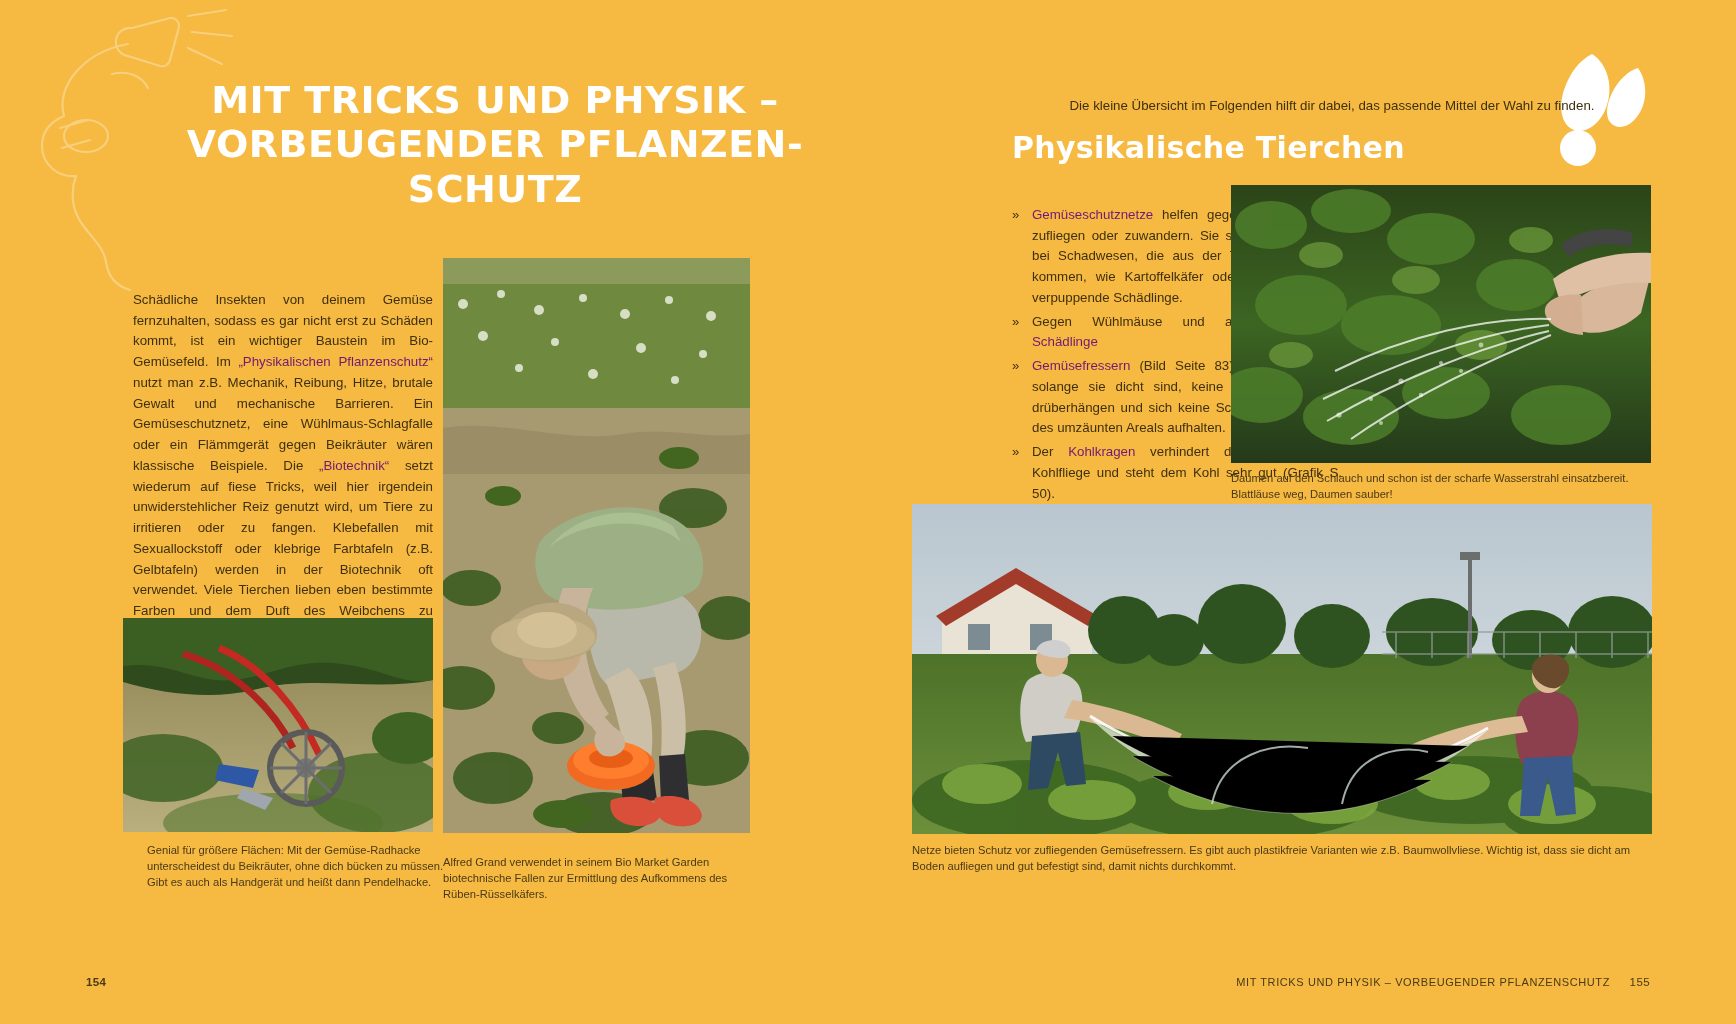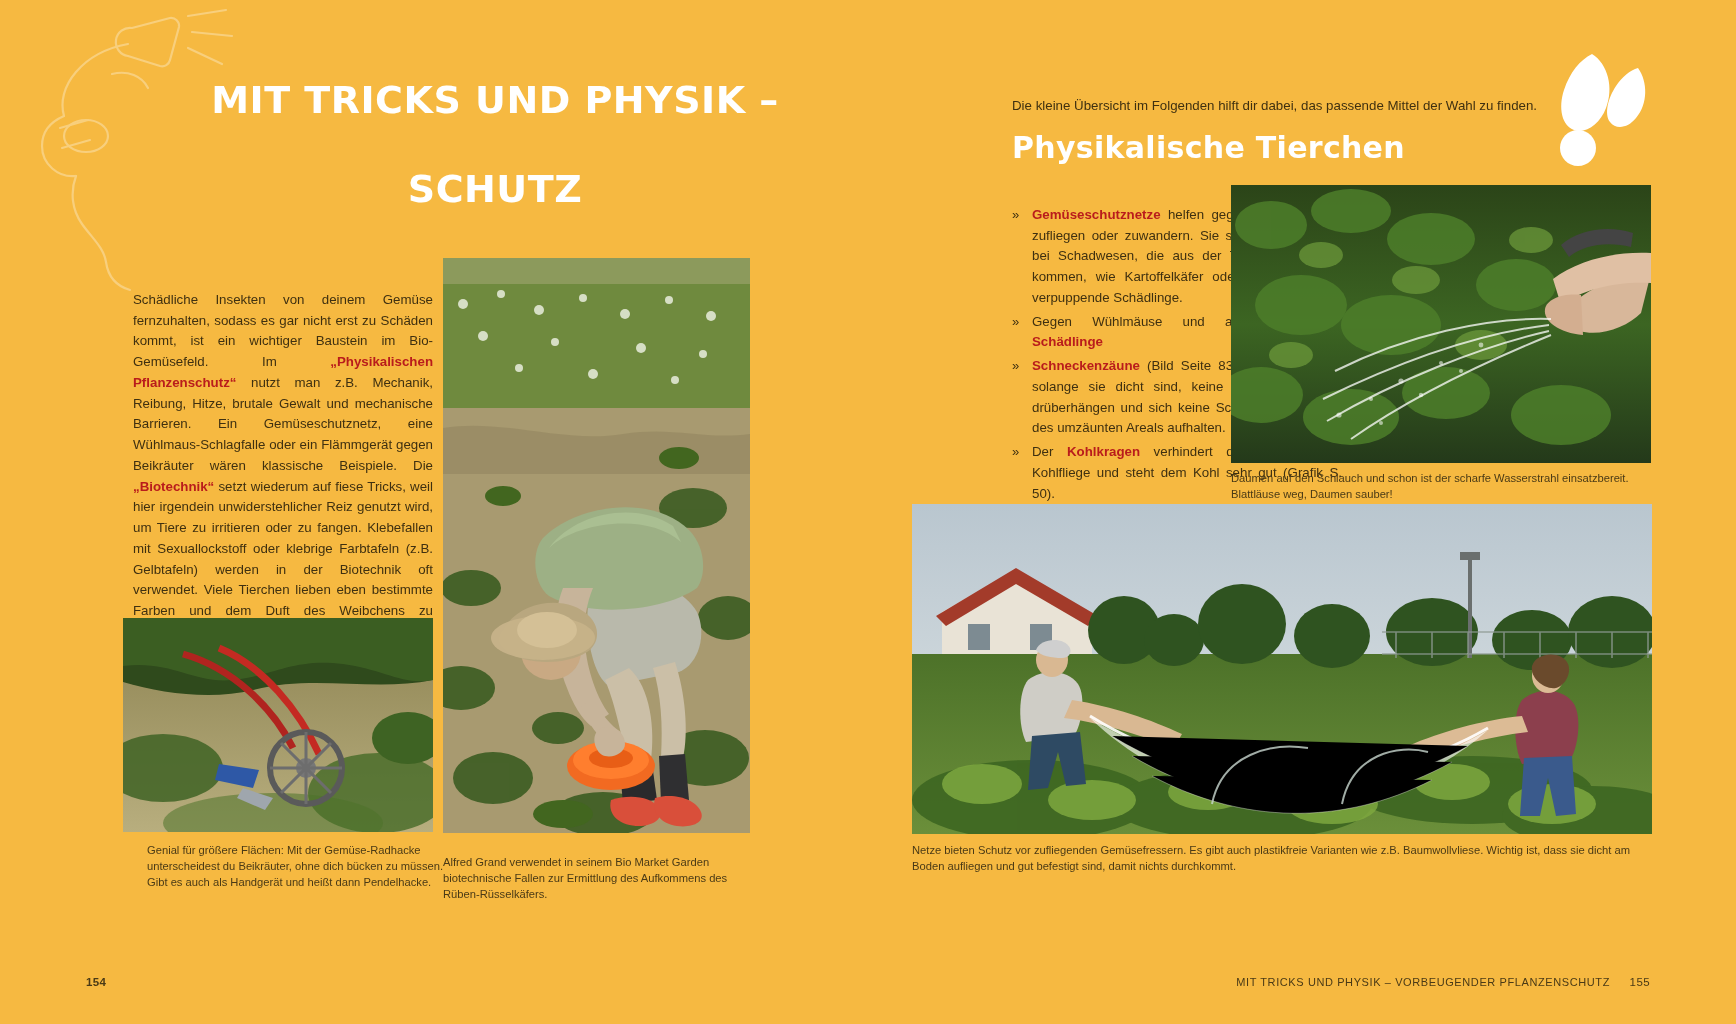--- a/index.html
+++ b/index.html
@@ -90,22 +90,23 @@
     width: 300px;
   }
   .intro-right {
     position: absolute;
     left: 1012px;
     top: 96px;
     width: 640px;
     font-size: 13.3px;
     line-height: 1.5;
     color: #3f3010;
-  }
-  b, strong { font-weight: 700; color: #b91c1c; }
+    text-align: center;
+  }
+  b, strong { font-weight: 400; color: #701a75; }
 
   
   ul.bullets {
     position: absolute;
     left: 1012px;
     top: 205px;
     width: 330px;
     margin: 0;
     padding: 0;
     list-style: none;
@@ -199,21 +200,21 @@
   <svg class="decor-leaf" viewBox="0 0 140 130" fill="#ffffff">
     <path d="M58 8 c16 10 22 34 14 54 c-6 16 -20 26 -32 22 c-12 -4 -16 -22 -10 -40 C36 26 46 14 58 8 z"></path>
     <path d="M104 22 c10 14 10 36 -2 50 c-8 10 -20 12 -26 4 c-6 -8 -2 -24 6 -36 c6 -9 14 -16 22 -18 z"></path>
     <path d="M44 84 c10 0 18 8 18 18 c0 10 -8 18 -18 18 c-10 0 -18 -8 -18 -18 c0 -10 8 -18 18 -18 z"></path>
   </svg>
 
   <div class="page page-left">
 
     <h1 class="title">
       <span>MIT TRICKS UND PHYSIK –</span><br>
-      <br>
+      <span>VORBEUGENDER PFLANZEN-</span><br>
       <span>SCHUTZ</span>
     </h1>
 
     <div class="body-col" id="left-text">
       <p>Schädliche Insekten von deinem Gemüse fernzuhalten, sodass es gar nicht erst zu Schäden kommt, ist ein wichtiger Baustein im Bio-Gemüsefeld. Im <b>„Physikalischen Pflanzenschutz“</b> nutzt man z.B. Mechanik, Reibung, Hitze, brutale Gewalt und mechanische Barrieren. Ein Gemüseschutznetz, eine Wühlmaus-Schlagfalle oder ein Flämmgerät gegen Beikräuter wären klassische Beispiele. Die <b>„Biotechnik“</b> setzt wiederum auf fiese Tricks, weil hier irgendein unwiderstehlicher Reiz genutzt wird, um Tiere zu irritieren oder zu fangen. Klebefallen mit Sexuallockstoff oder klebrige Farbtafeln (z.B. Gelbtafeln) werden in der Biotechnik oft verwendet. Viele Tierchen lieben eben bestimmte Farben und dem Duft des Weibchens zu widerstehen, ist unmöglich.</p>
       <p>Beide Verfahren sind besser und effektiver als das Spritzen von Pflanzenschutzmitteln, da sie in der Regel <i>vor</i> dem Schaden angewendet werden oder (wie bei der Biotechnik) Hinweise geben, dass ein Schadtier unterwegs ist – so kannst du schneller Gegenmaßnahmen setzen.</p>
     </div>
 
     <div class="photo" id="photo-radhacke">
       <svg class="px" viewBox="0 0 310 214" preserveAspectRatio="none">
@@ -333,21 +334,21 @@
     <li>
       <span class="bullet-mark">»</span>
       <span><b>Gemüseschutznetze</b> helfen gegen alle Tiere, die zufliegen oder zuwandern. Sie sind nicht geeignet bei Schadwesen, die aus der Tiefe des Bodens kommen, wie Kartoffelkäfer oder sich im Boden verpuppende Schädlinge.</span>
     </li>
     <li>
       <span class="bullet-mark">»</span>
       <span>Gegen Wühlmäuse und andere Wildtiere: <b>Schädlinge</b></span>
     </li>
     <li>
       <span class="bullet-mark">»</span>
-      <span><b>Schneckenzäune</b> (Bild Seite 83) sind wunderbar, solange sie dicht sind, keine Blätter als Leiter drüberhängen und sich keine Schnecken innerhalb des umzäunten Areals aufhalten.</span>
+      <span><b>Gemüsefressern</b> (Bild Seite 83) sind wunderbar, solange sie dicht sind, keine Blätter als Leiter drüberhängen und sich keine Schnecken innerhalb des umzäunten Areals aufhalten.</span>
     </li>
     <li>
       <span class="bullet-mark">»</span>
       <span>Der <b>Kohlkragen</b> verhindert die Eiablage der Kohlfliege und steht dem Kohl sehr gut (Grafik S. 50).</span>
     </li>
     <li>
       <span class="bullet-mark">»</span>
       <span>Ein scharfer <b>Wasserstrahl</b> fetzt Läuse vom Blatt und ein geschicktes <b>Händchen</b> zerdrückt die Eier böser Tiere oder sammelt größere Tiere einfach ab. Ja, auch das ist physikalischer Pflanzenschutz.</span>
     </li>
   </ul>

